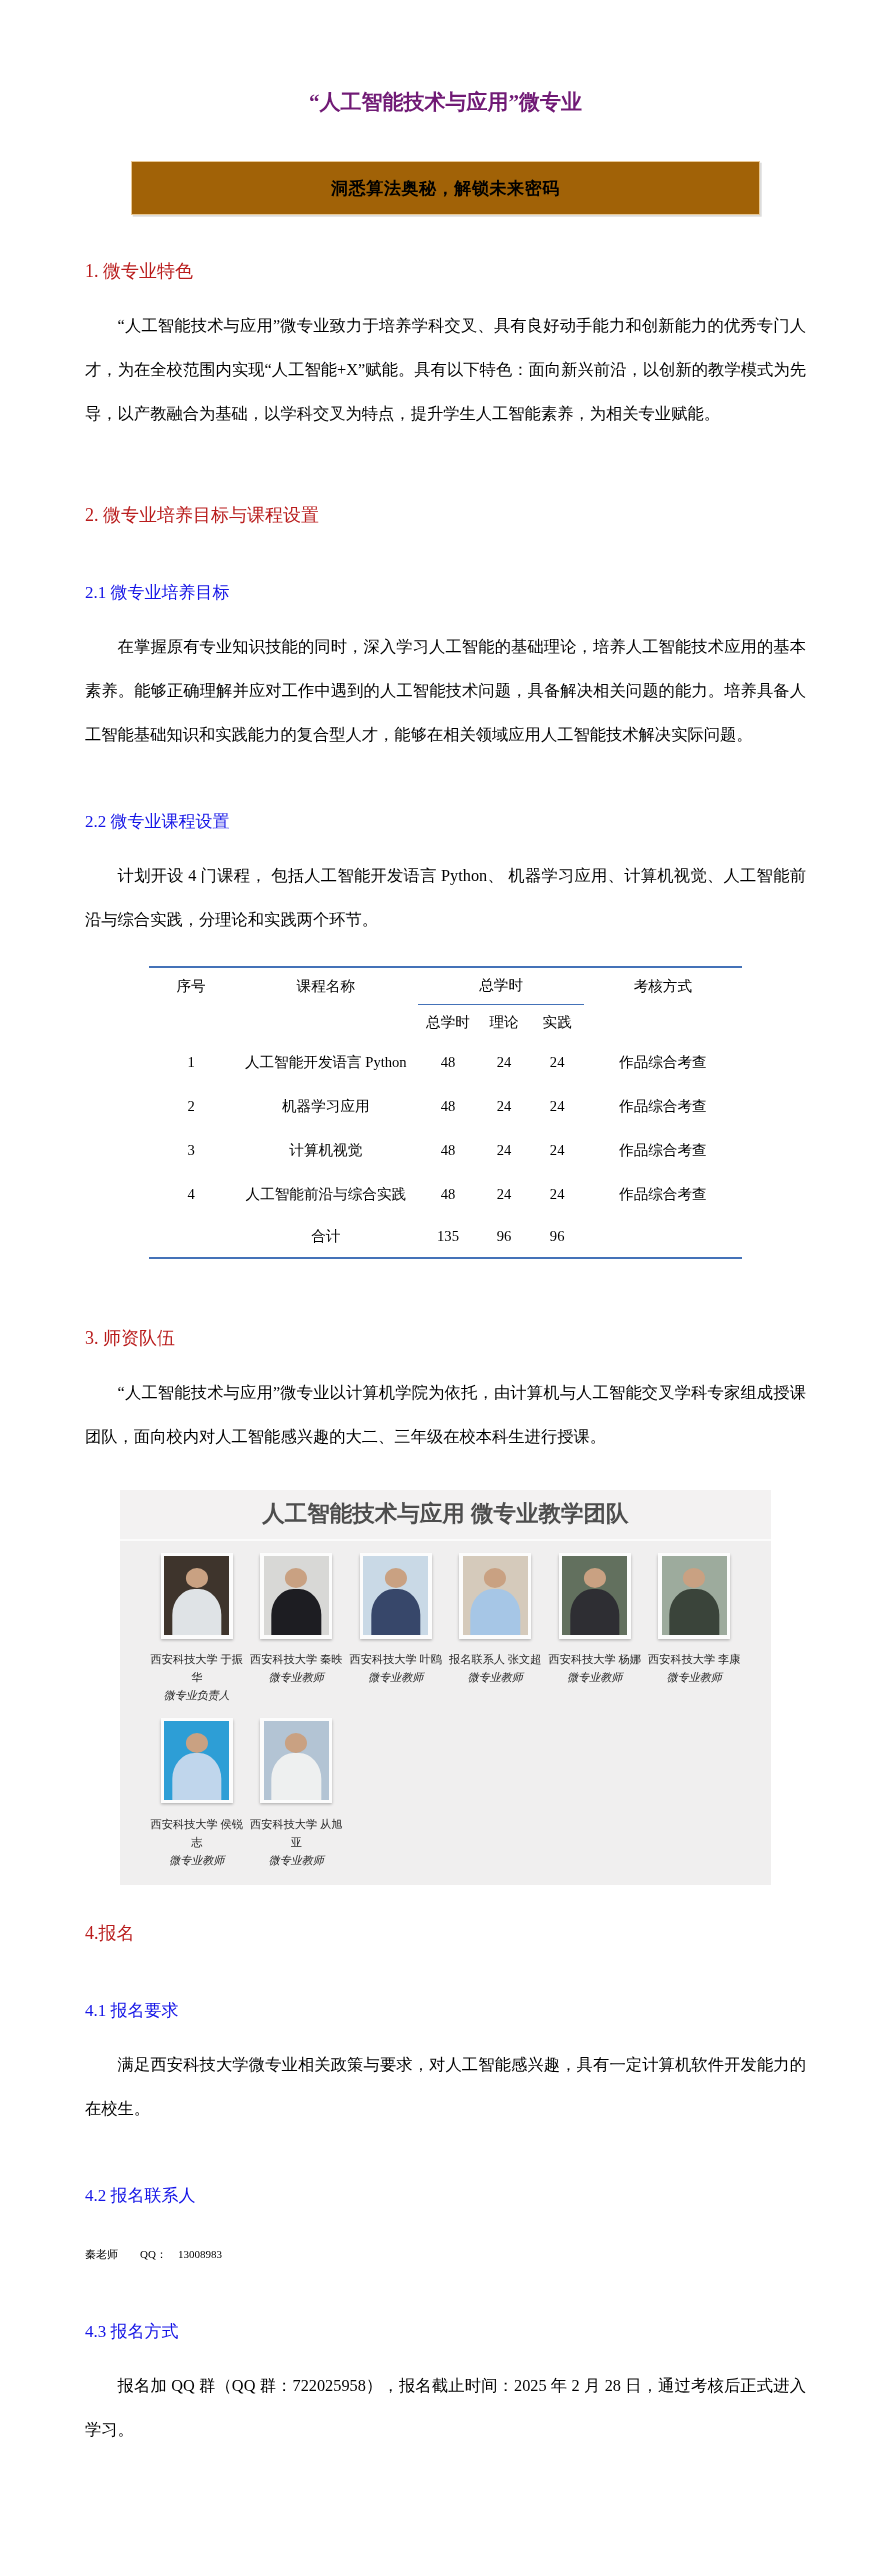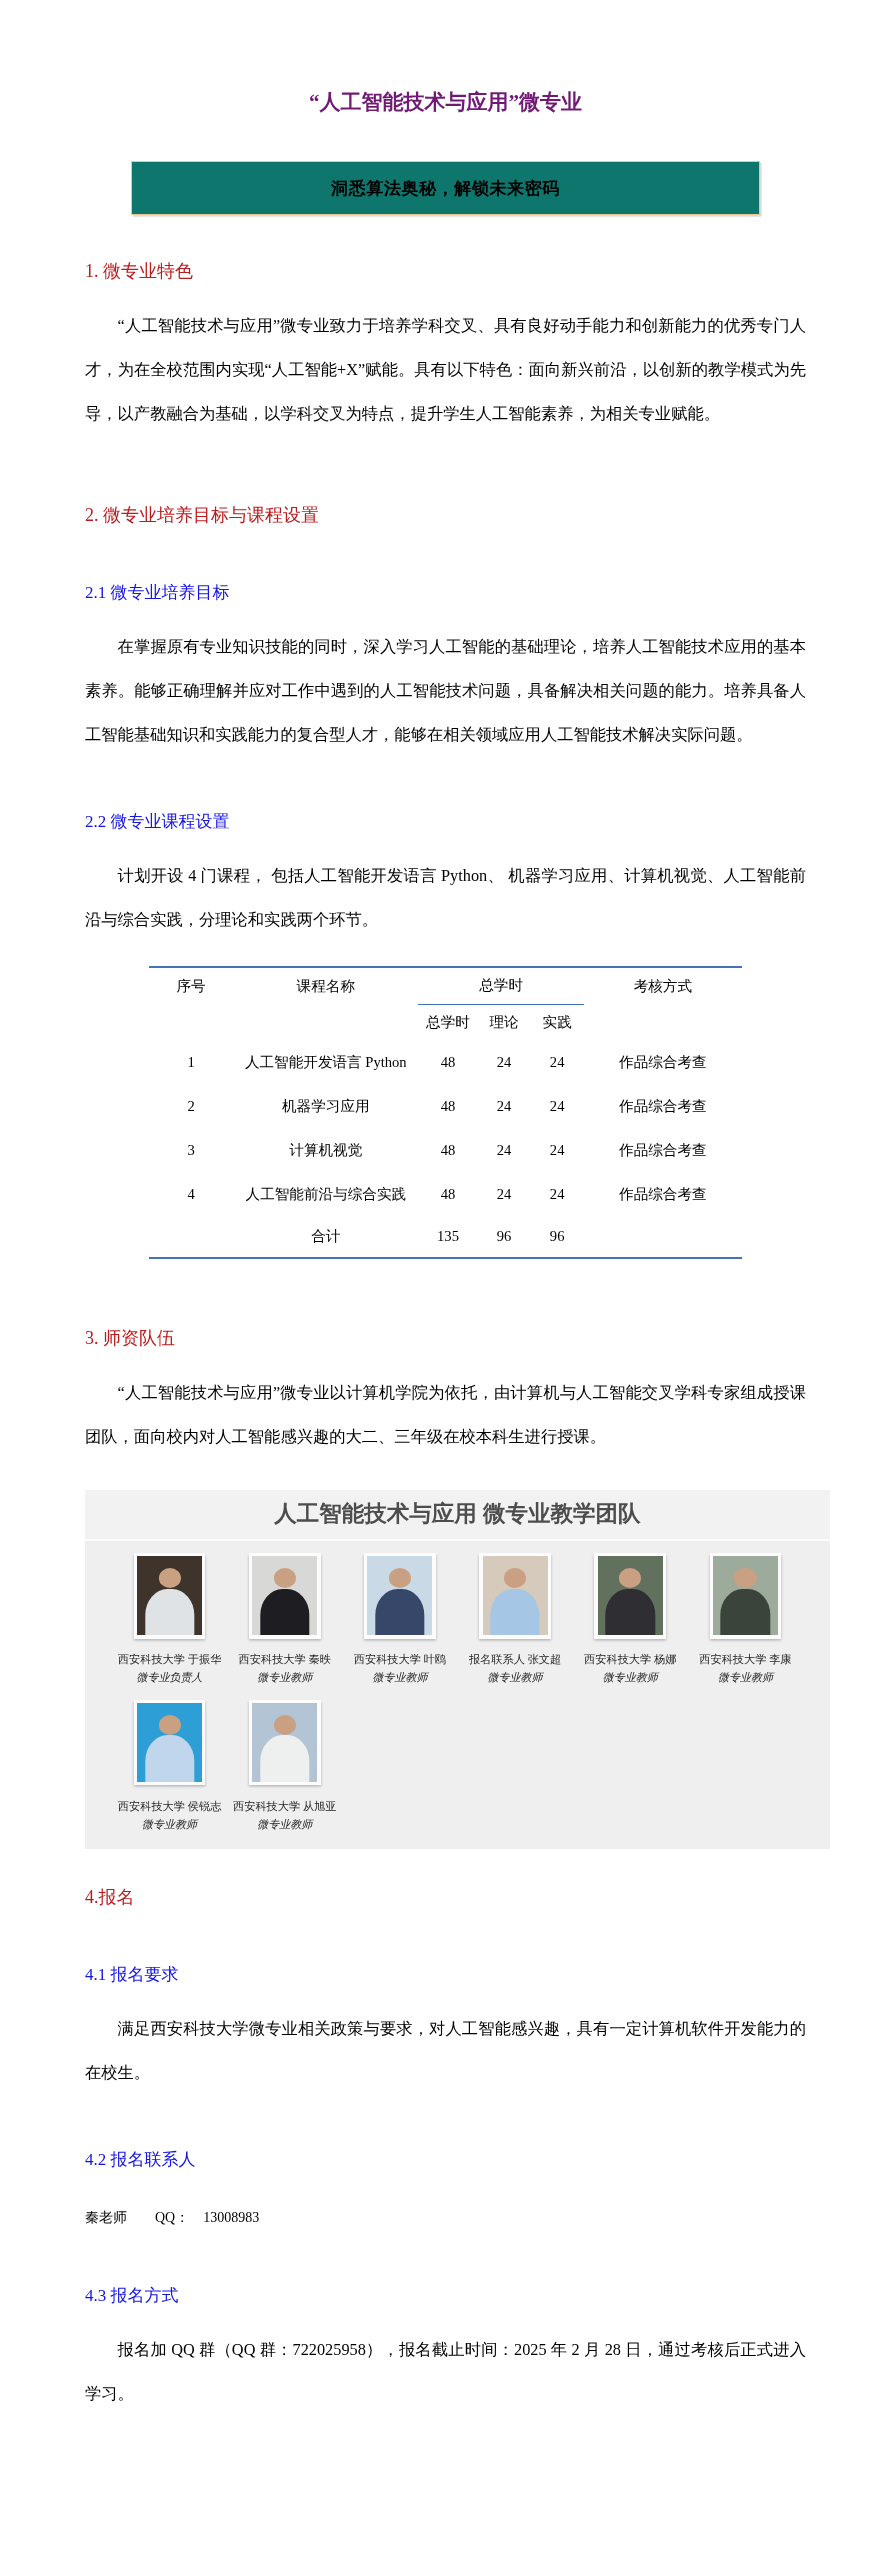--- a/index.html
+++ b/index.html
@@ -17,21 +17,21 @@
     font-weight:bold;
     color:#701a75;
     text-align:center;
     line-height:29px;
   }
 
   
   .banner {
     width:627px;
     margin:44px auto 0 auto;
-    background:#0f766e;
+    background:#a16207;
     border:1.1px solid #e8c792;
     box-shadow:1.7px 1.7px 0 #dcdcdc;
     text-align:center;
     padding:14.6px 0;
   }
   .banner span {
     font-size:17px;
     font-weight:bold;
     letter-spacing:0.6px;
   }
@@ -56,21 +56,21 @@
   
   .body-p {
     margin:20px 0 0 0;
     font-size:16.3px;
     line-height:44px;
     text-align:justify;
     text-indent:2em;
   }
   .contact-p {
     margin:33px 0 0 0;
-    font-size:14px;
+    font-size:11px;
     line-height:26px;
     font-family:Liberation Serif, serif;
   }
 
   
   .course-table {
     width:593px;
     margin:23.6px auto 0 auto;
     border-collapse:collapse;
     font-size:14.6px;
@@ -90,21 +90,21 @@
   .course-table .c-assess   { width:158px; }
   .course-table .t-head th { height:36px; vertical-align:middle; }
   .course-table .t-head th[rowspan] { vertical-align:top; padding-top:9.5px; }
   .course-table .t-head .c-hgroup { border-bottom:1.1px solid #4472b8; }
   .course-table .t-sub th { height:36px; vertical-align:middle; }
   .course-table .t-row td { height:44px; vertical-align:middle; }
   .course-table .t-total td { height:40px; vertical-align:middle; }
 
   
   .team {
-    width:745px;
+    width:651px;
     margin:31px auto 0 auto;
     background:#f0efef;
     padding-bottom:14.6px;
   }
   .team-header {
     background:#f3f2f2;
     border-bottom:2.2px solid #fbfbfb;
     text-align:center;
     padding:8.4px 0 9.5px 0;
     font-family:"Liberation Sans","DejaVu Sans",sans-serif;

